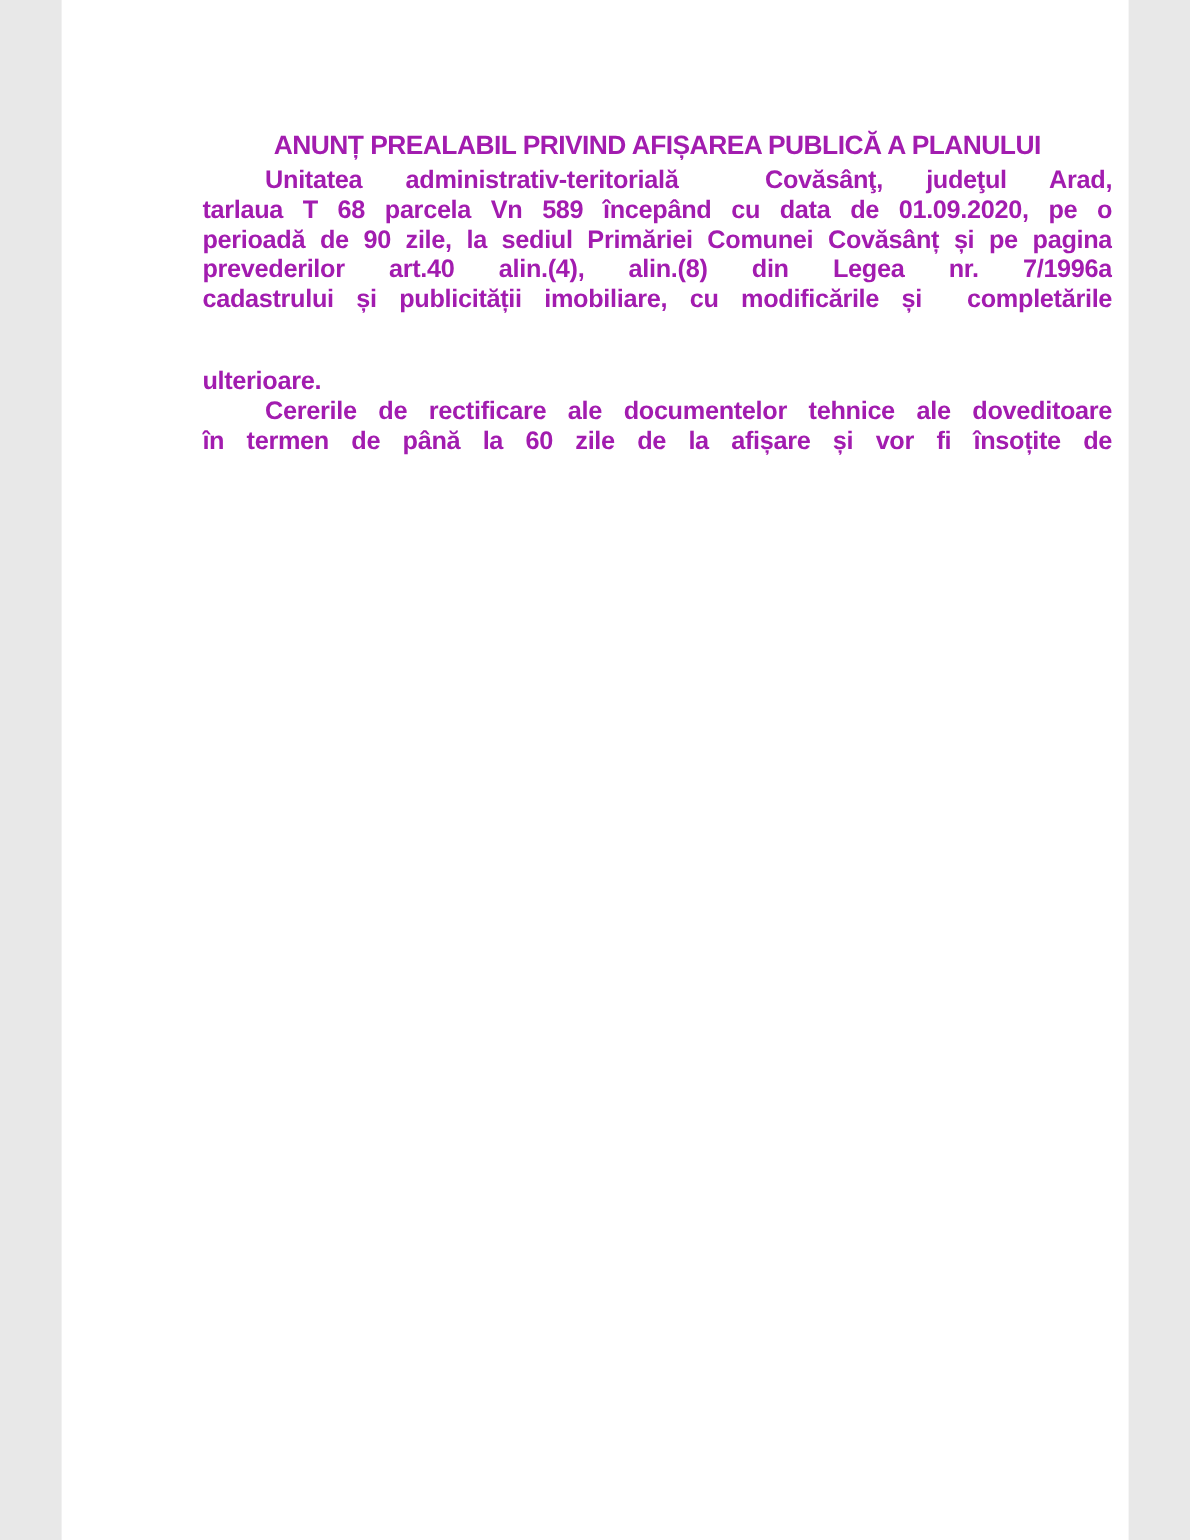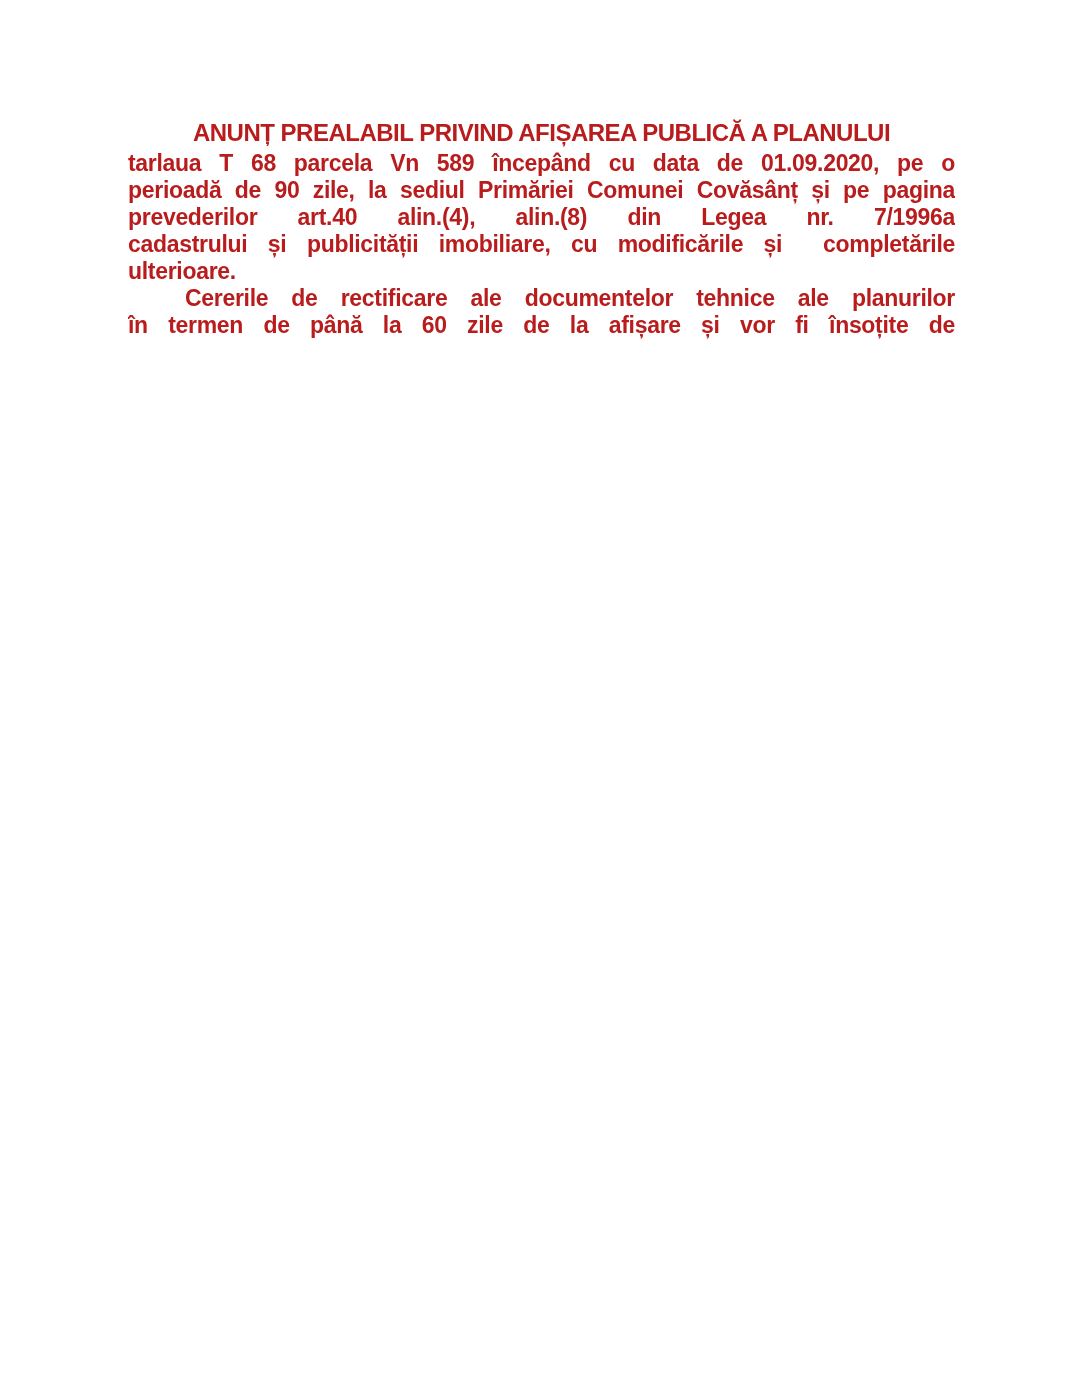--- a/index.html
+++ b/index.html
@@ -2,29 +2,29 @@
 <html><head>
 <meta charset="utf-8">
 <style>
   html, body {
     margin: 0;
     padding: 0;
     background: #e8e8e8;
   }
   .page {
     position: relative;
-    width: 1082px;
+    width: 970px;
     height: 1400px;
     margin: 0 auto;
     background: #ffffff;
     box-sizing: border-box;
     padding: 118px 127px 0 128px;
     font-family: "Liberation Sans", "DejaVu Sans", sans-serif;
     font-weight: 700;
-    color: #b91c1c;
+    color: #a21caf;
     overflow: hidden;
   }
   .doc-title {
     width: 827px;
     margin: 0 0 2px 0;
   }
   .title-line {
     text-align: center;
     font-size: 24px;
     line-height: 30px;
@@ -50,37 +50,39 @@
     content: "";
     display: inline-block;
     width: 100%;
     height: 0;
   }
   .indent {
     text-indent: 57px;
   }
   .last {
     text-align: left;
+    margin-top: 48px;
   }
 </style>
 </head>
 <body>
 
 <div class="page">
 
   <div class="doc-title">
     <div class="title-line">ANUNȚ PREALABIL PRIVIND AFIȘAREA PUBLICĂ A PLANULUI</div>
   </div>
 
   <div class="para">
+    <div class="line justify indent">Unitatea administrativ-teritorială &nbsp;Covăsânţ, judeţul Arad,</div>
     <div class="line justify">tarlaua T 68 parcela Vn 589 începând cu data de 01.09.2020, pe o</div>
     <div class="line justify">perioadă de 90 zile, la sediul Primăriei Comunei Covăsânț și pe pagina</div>
     <div class="line justify">prevederilor art.40 alin.(4), alin.(8) din Legea nr. 7/1996a</div>
     <div class="line justify">cadastrului și publicității imobiliare, cu modificările și &nbsp;completările</div>
     <div class="line last">ulterioare.</div>
   </div>
 
   <div class="para">
-    <div class="line justify indent">Cererile de rectificare ale documentelor tehnice ale planurilor</div>
+    <div class="line justify indent">Cererile de rectificare ale documentelor tehnice ale doveditoare</div>
     <div class="line justify">în termen de până la 60 zile de la afișare și vor fi însoțite de</div>
   </div>
 
 </div>
 
 </body></html>

